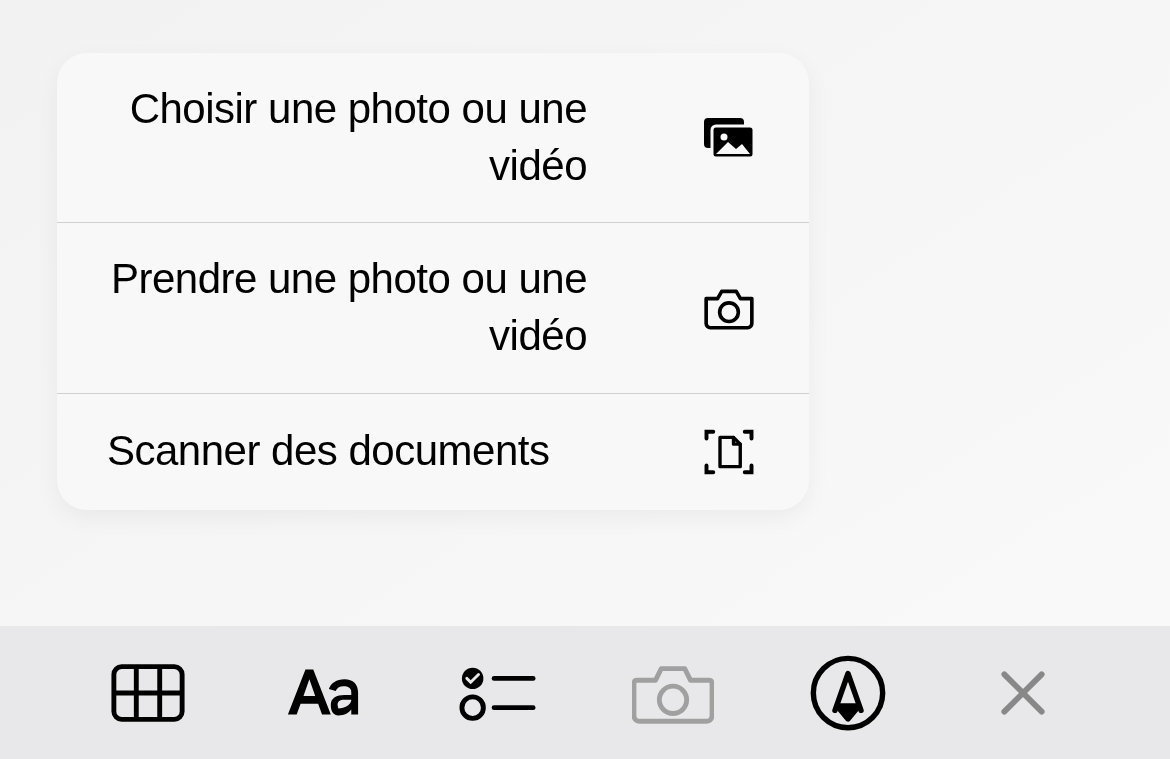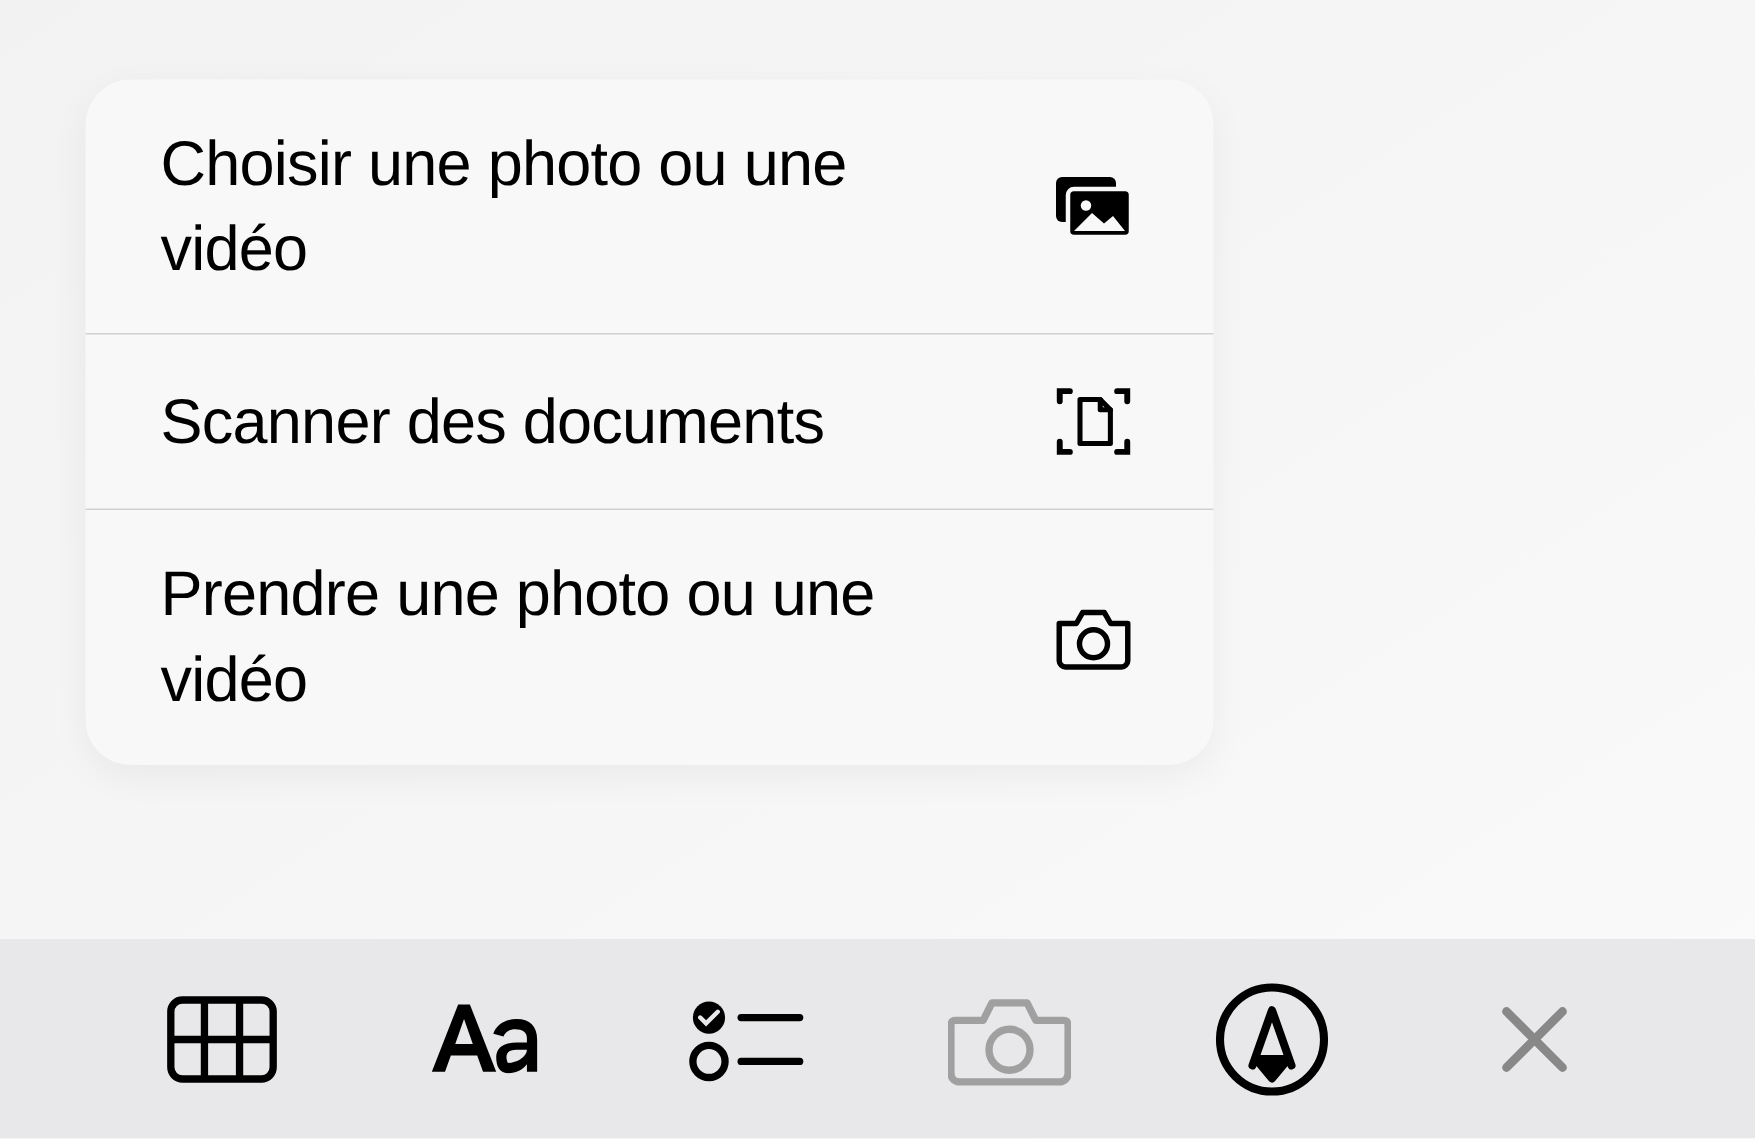--- a/index.html
+++ b/index.html
@@ -29,20 +29,21 @@
     }
     
     .menu-item {
       display: flex;
       align-items: center;
       justify-content: space-between;
       padding: 28px 50px;
       border-bottom: 1px solid #d0d0d0;
       cursor: pointer;
       min-height: 114px;
+      text-align: right;
     }
     
     .menu-item:last-child {
       border-bottom: none;
     }
     
     .menu-item-label {
       font-size: 42px;
       font-weight: 400;
       color: #000;
@@ -113,48 +114,48 @@
 <div class="popup-menu">
 
   <div class="menu-item">
     <span class="menu-item-label">Choisir une photo ou une vidéo</span>
     <span class="menu-item-icon">
       <svg viewBox="0 0 54 44" fill="none" stroke="none">
         <rect x="2" y="2" width="40" height="30" rx="4" fill="#000"></rect>
         <rect x="10" y="10" width="42" height="32" rx="4" fill="#000" stroke="#f8f8f8" stroke-width="3"></rect>
         <circle cx="22" cy="21" r="3.5" fill="#f8f8f8"></circle>
         <path d="M 14 38 L 26 26 L 34 33 L 40 28 L 48 38 Z" fill="#f8f8f8"></path>
+      </svg>
+    </span>
+  </div>
+
+  <div class="menu-item">
+    <span class="menu-item-label">Prendre une photo ou une vidéo</span>
+    <span class="menu-item-icon">
+      <svg viewBox="0 0 52 42" fill="none" stroke="#000" stroke-width="3.5" stroke-linejoin="round">
+        <path d="M 4 12 L 15 12 L 19 5 L 33 5 L 37 12 L 48 12 L 48 36 C 48 38 46 40 44 40 L 8 40 C 6 40 4 38 4 36 Z"></path>
+        <circle cx="26" cy="25" r="9"></circle>
       </svg>
     </span>
   </div>
 
   <div class="menu-item">
     <span class="menu-item-label">Scanner des documents</span>
     <span class="menu-item-icon">
       <svg viewBox="0 0 48 48" fill="none" stroke="#000" stroke-width="3.5" stroke-linecap="round">
         <path d="M 4 12 L 4 6 L 10 6"></path>
         <path d="M 38 6 L 44 6 L 44 12"></path>
         <path d="M 44 36 L 44 42 L 38 42"></path>
         <path d="M 10 42 L 4 42 L 4 36"></path>
         <path d="M 16 11 L 28 11 L 34 17 L 34 37 L 16 37 Z" stroke-width="3" stroke-linejoin="round"></path>
         <path d="M 28 11 L 28 17 L 34 17" stroke-width="3" stroke-linejoin="round"></path>
       </svg>
     </span>
   </div>
 
-  <div class="menu-item">
-    <span class="menu-item-label">Prendre une photo ou une vidéo</span>
-    <span class="menu-item-icon">
-      <svg viewBox="0 0 52 42" fill="none" stroke="#000" stroke-width="3.5" stroke-linejoin="round">
-        <path d="M 4 12 L 15 12 L 19 5 L 33 5 L 37 12 L 48 12 L 48 36 C 48 38 46 40 44 40 L 8 40 C 6 40 4 38 4 36 Z"></path>
-        <circle cx="26" cy="25" r="9"></circle>
-      </svg>
-    </span>
-  </div>
-
 
 </div>
 
 <div class="toolbar">
 
   <div class="toolbar-button">
     <svg viewBox="0 0 80 64" fill="none" stroke="#000" stroke-width="5" stroke-linejoin="round">
       <rect x="5" y="5" width="70" height="54" rx="8"></rect>
       <line x1="5" y1="32" x2="75" y2="32"></line>
       <line x1="28" y1="5" x2="28" y2="59"></line>

